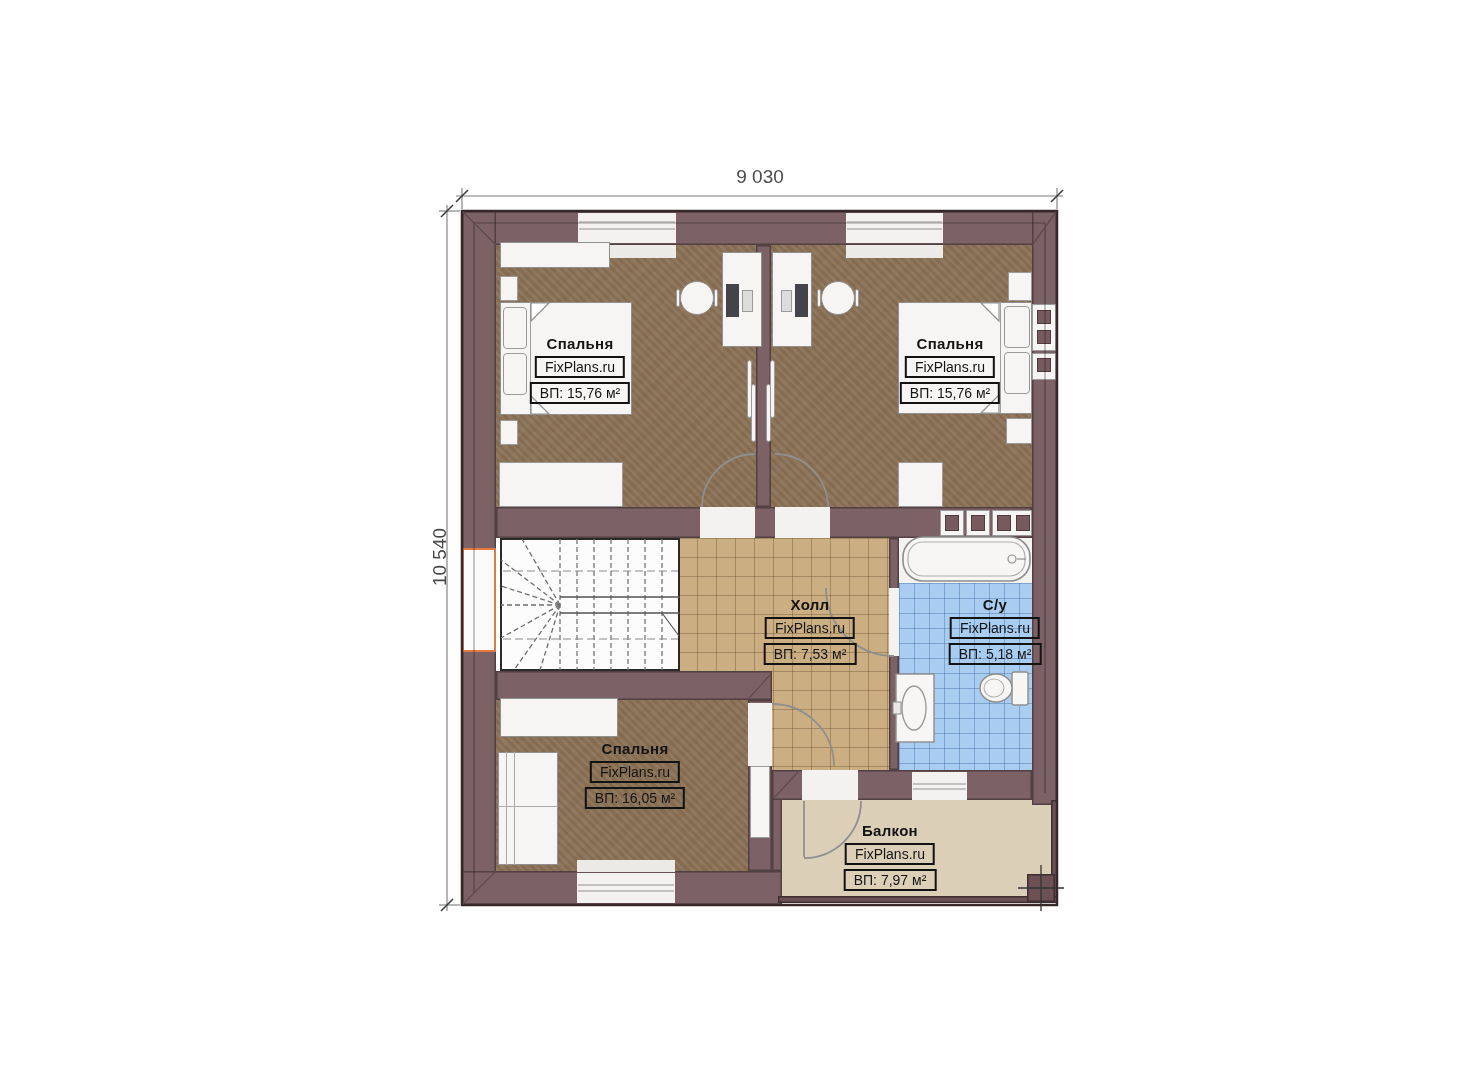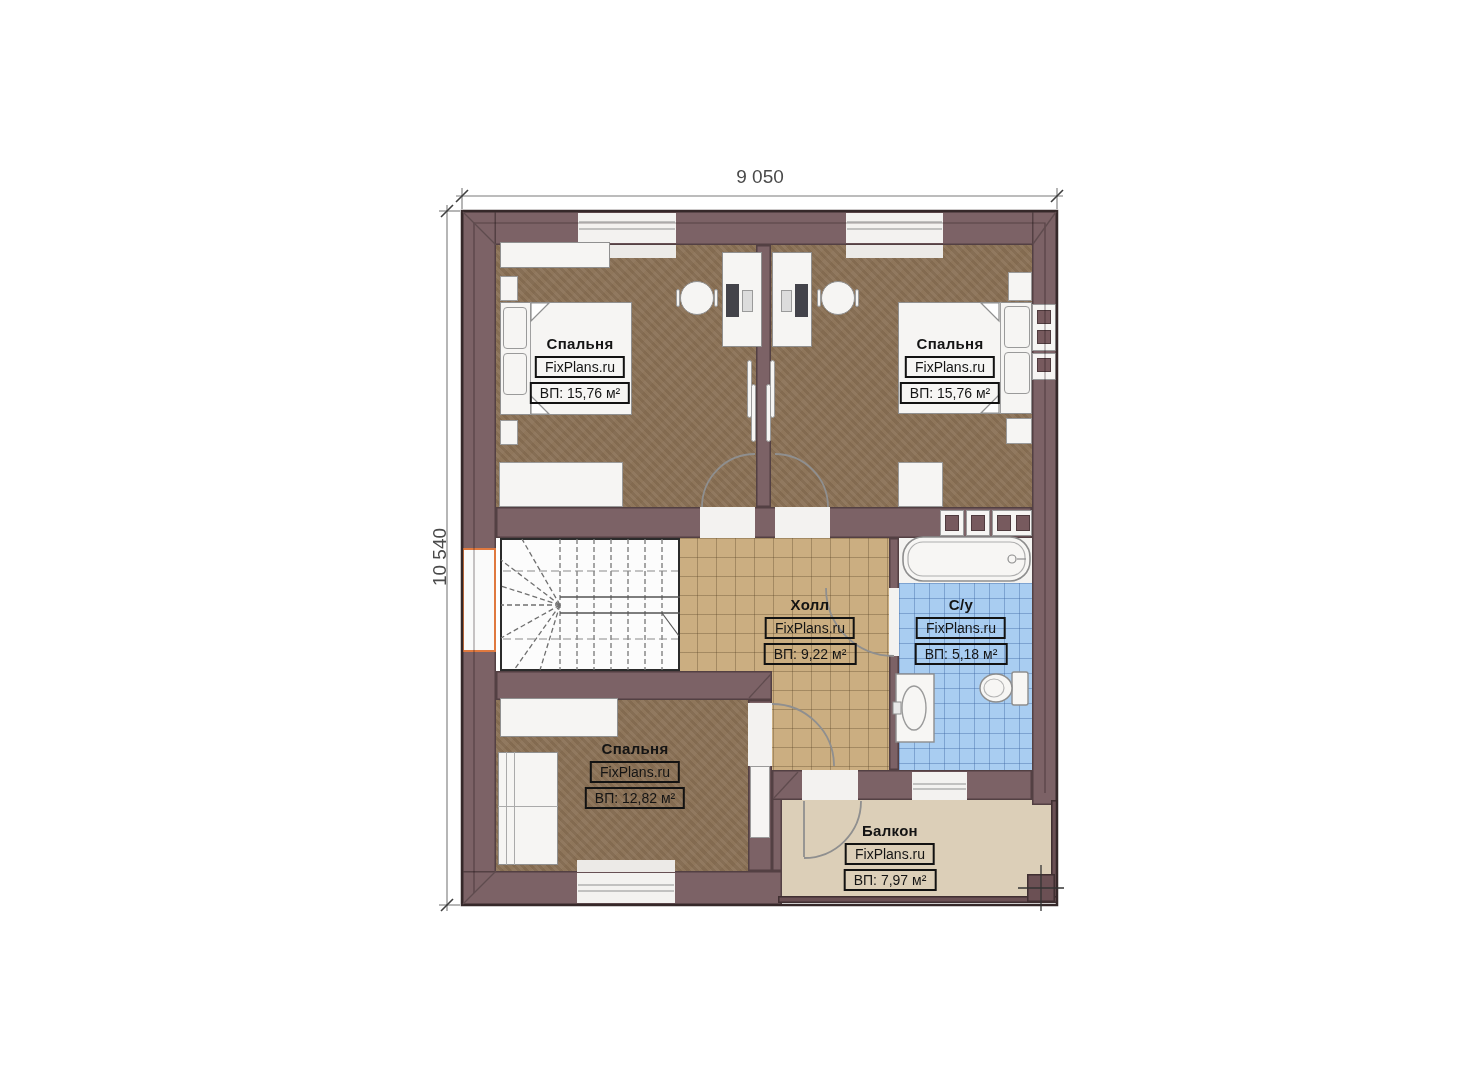--- a/index.html
+++ b/index.html
@@ -234,51 +234,51 @@
       <line x1="439" y1="905" x2="460" y2="905"></line>
     </g>
     <g stroke="#3f3f3f" stroke-width="1.6">
       <line x1="456" y1="202" x2="468" y2="190"></line>
       <line x1="1051" y1="202" x2="1063" y2="190"></line>
       <line x1="441" y1="217" x2="453" y2="205"></line>
       <line x1="441" y1="911" x2="453" y2="899"></line>
     </g>
   </svg>
 
-  <div class="dim-label" style="left:710px;top:166px;width:100px;">9 050</div>
+  <div class="dim-label" style="left:710px;top:166px;width:100px;">9 030</div>
   <div class="dim-label" style="left:395px;top:546px;width:90px;transform:rotate(-90deg);">10 540</div>
 
   <div class="room-label" style="left:580px;top:335px;">
     <div class="room-name">Спальня</div>
     <div class="wm-box">FixPlans.ru</div>
     <div class="area-box">ВП: 15,76 м²</div>
   </div>
 
   <div class="room-label" style="left:950px;top:335px;">
     <div class="room-name">Спальня</div>
     <div class="wm-box">FixPlans.ru</div>
     <div class="area-box">ВП: 15,76 м²</div>
   </div>
 
   <div class="room-label" style="left:800px;top:596px;padding-left:20px;">
     <div class="room-name">Холл</div>
     <div class="wm-box">FixPlans.ru</div>
-    <div class="area-box">ВП: 9,22 м²</div>
-  </div>
-
-  <div class="room-label" style="left:961px;top:596px;">
+    <div class="area-box">ВП: 7,53 м²</div>
+  </div>
+
+  <div class="room-label" style="left:995px;top:596px;">
     <div class="room-name">С/у</div>
     <div class="wm-box">FixPlans.ru</div>
     <div class="area-box">ВП: 5,18 м²</div>
   </div>
 
   <div class="room-label" style="left:635px;top:740px;">
     <div class="room-name">Спальня</div>
     <div class="wm-box">FixPlans.ru</div>
-    <div class="area-box">ВП: 12,82 м²</div>
+    <div class="area-box">ВП: 16,05 м²</div>
   </div>
 
   <div class="room-label" style="left:890px;top:822px;">
     <div class="room-name">Балкон</div>
     <div class="wm-box">FixPlans.ru</div>
     <div class="area-box">ВП: 7,97 м²</div>
   </div>
 
 </div>
 

